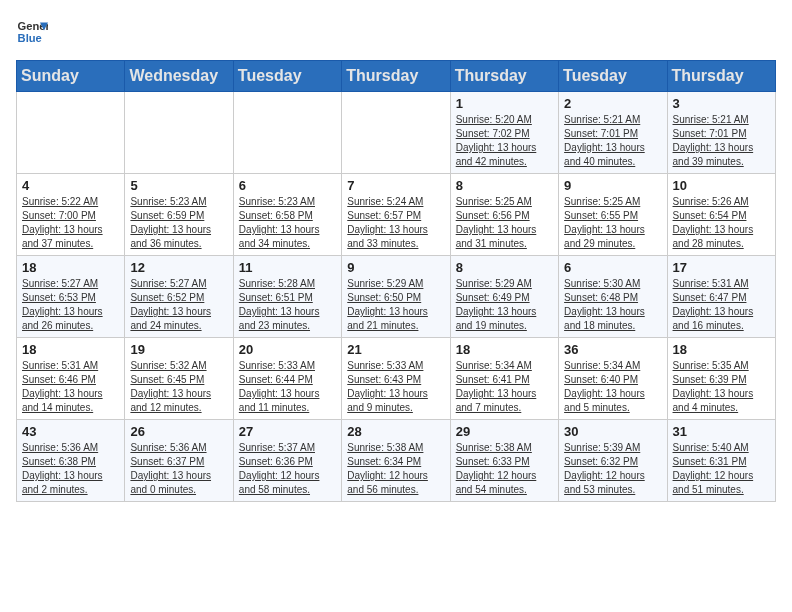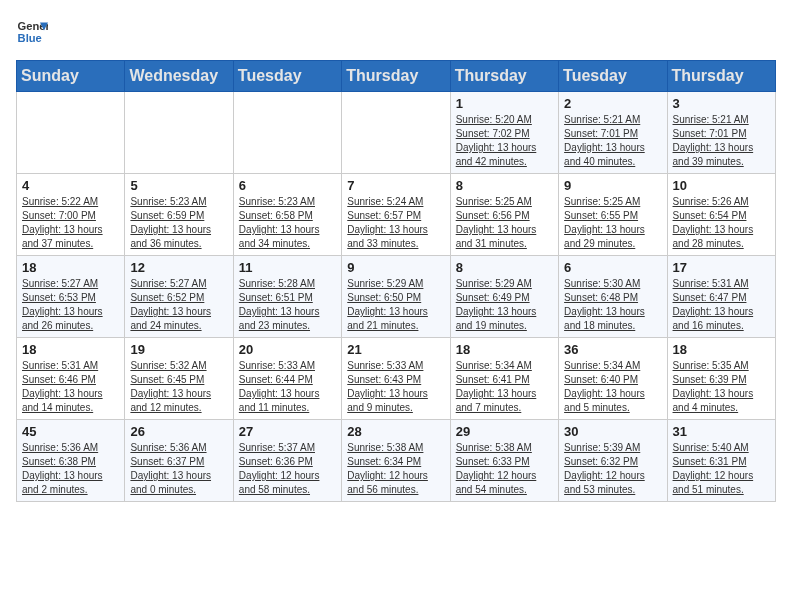--- a/index.html
+++ b/index.html
@@ -214,21 +214,21 @@
           <span class="day-num">36</span>
           <div class="day-detail">Sunrise: 5:34 AM<br>Sunset: 6:40 PM<br>Daylight: 13 hours<br>and 5 minutes.</div>
         </td>
         <td>
           <span class="day-num">18</span>
           <div class="day-detail">Sunrise: 5:35 AM<br>Sunset: 6:39 PM<br>Daylight: 13 hours<br>and 4 minutes.</div>
         </td>
       </tr>
       <tr>
         <td>
-          <span class="day-num">45</span>
+          <span class="day-num">43</span>
           <div class="day-detail">Sunrise: 5:36 AM<br>Sunset: 6:38 PM<br>Daylight: 13 hours<br>and 2 minutes.</div>
         </td>
         <td>
           <span class="day-num">26</span>
           <div class="day-detail">Sunrise: 5:36 AM<br>Sunset: 6:37 PM<br>Daylight: 13 hours<br>and 0 minutes.</div>
         </td>
         <td>
           <span class="day-num">27</span>
           <div class="day-detail">Sunrise: 5:37 AM<br>Sunset: 6:36 PM<br>Daylight: 12 hours<br>and 58 minutes.</div>
         </td>

